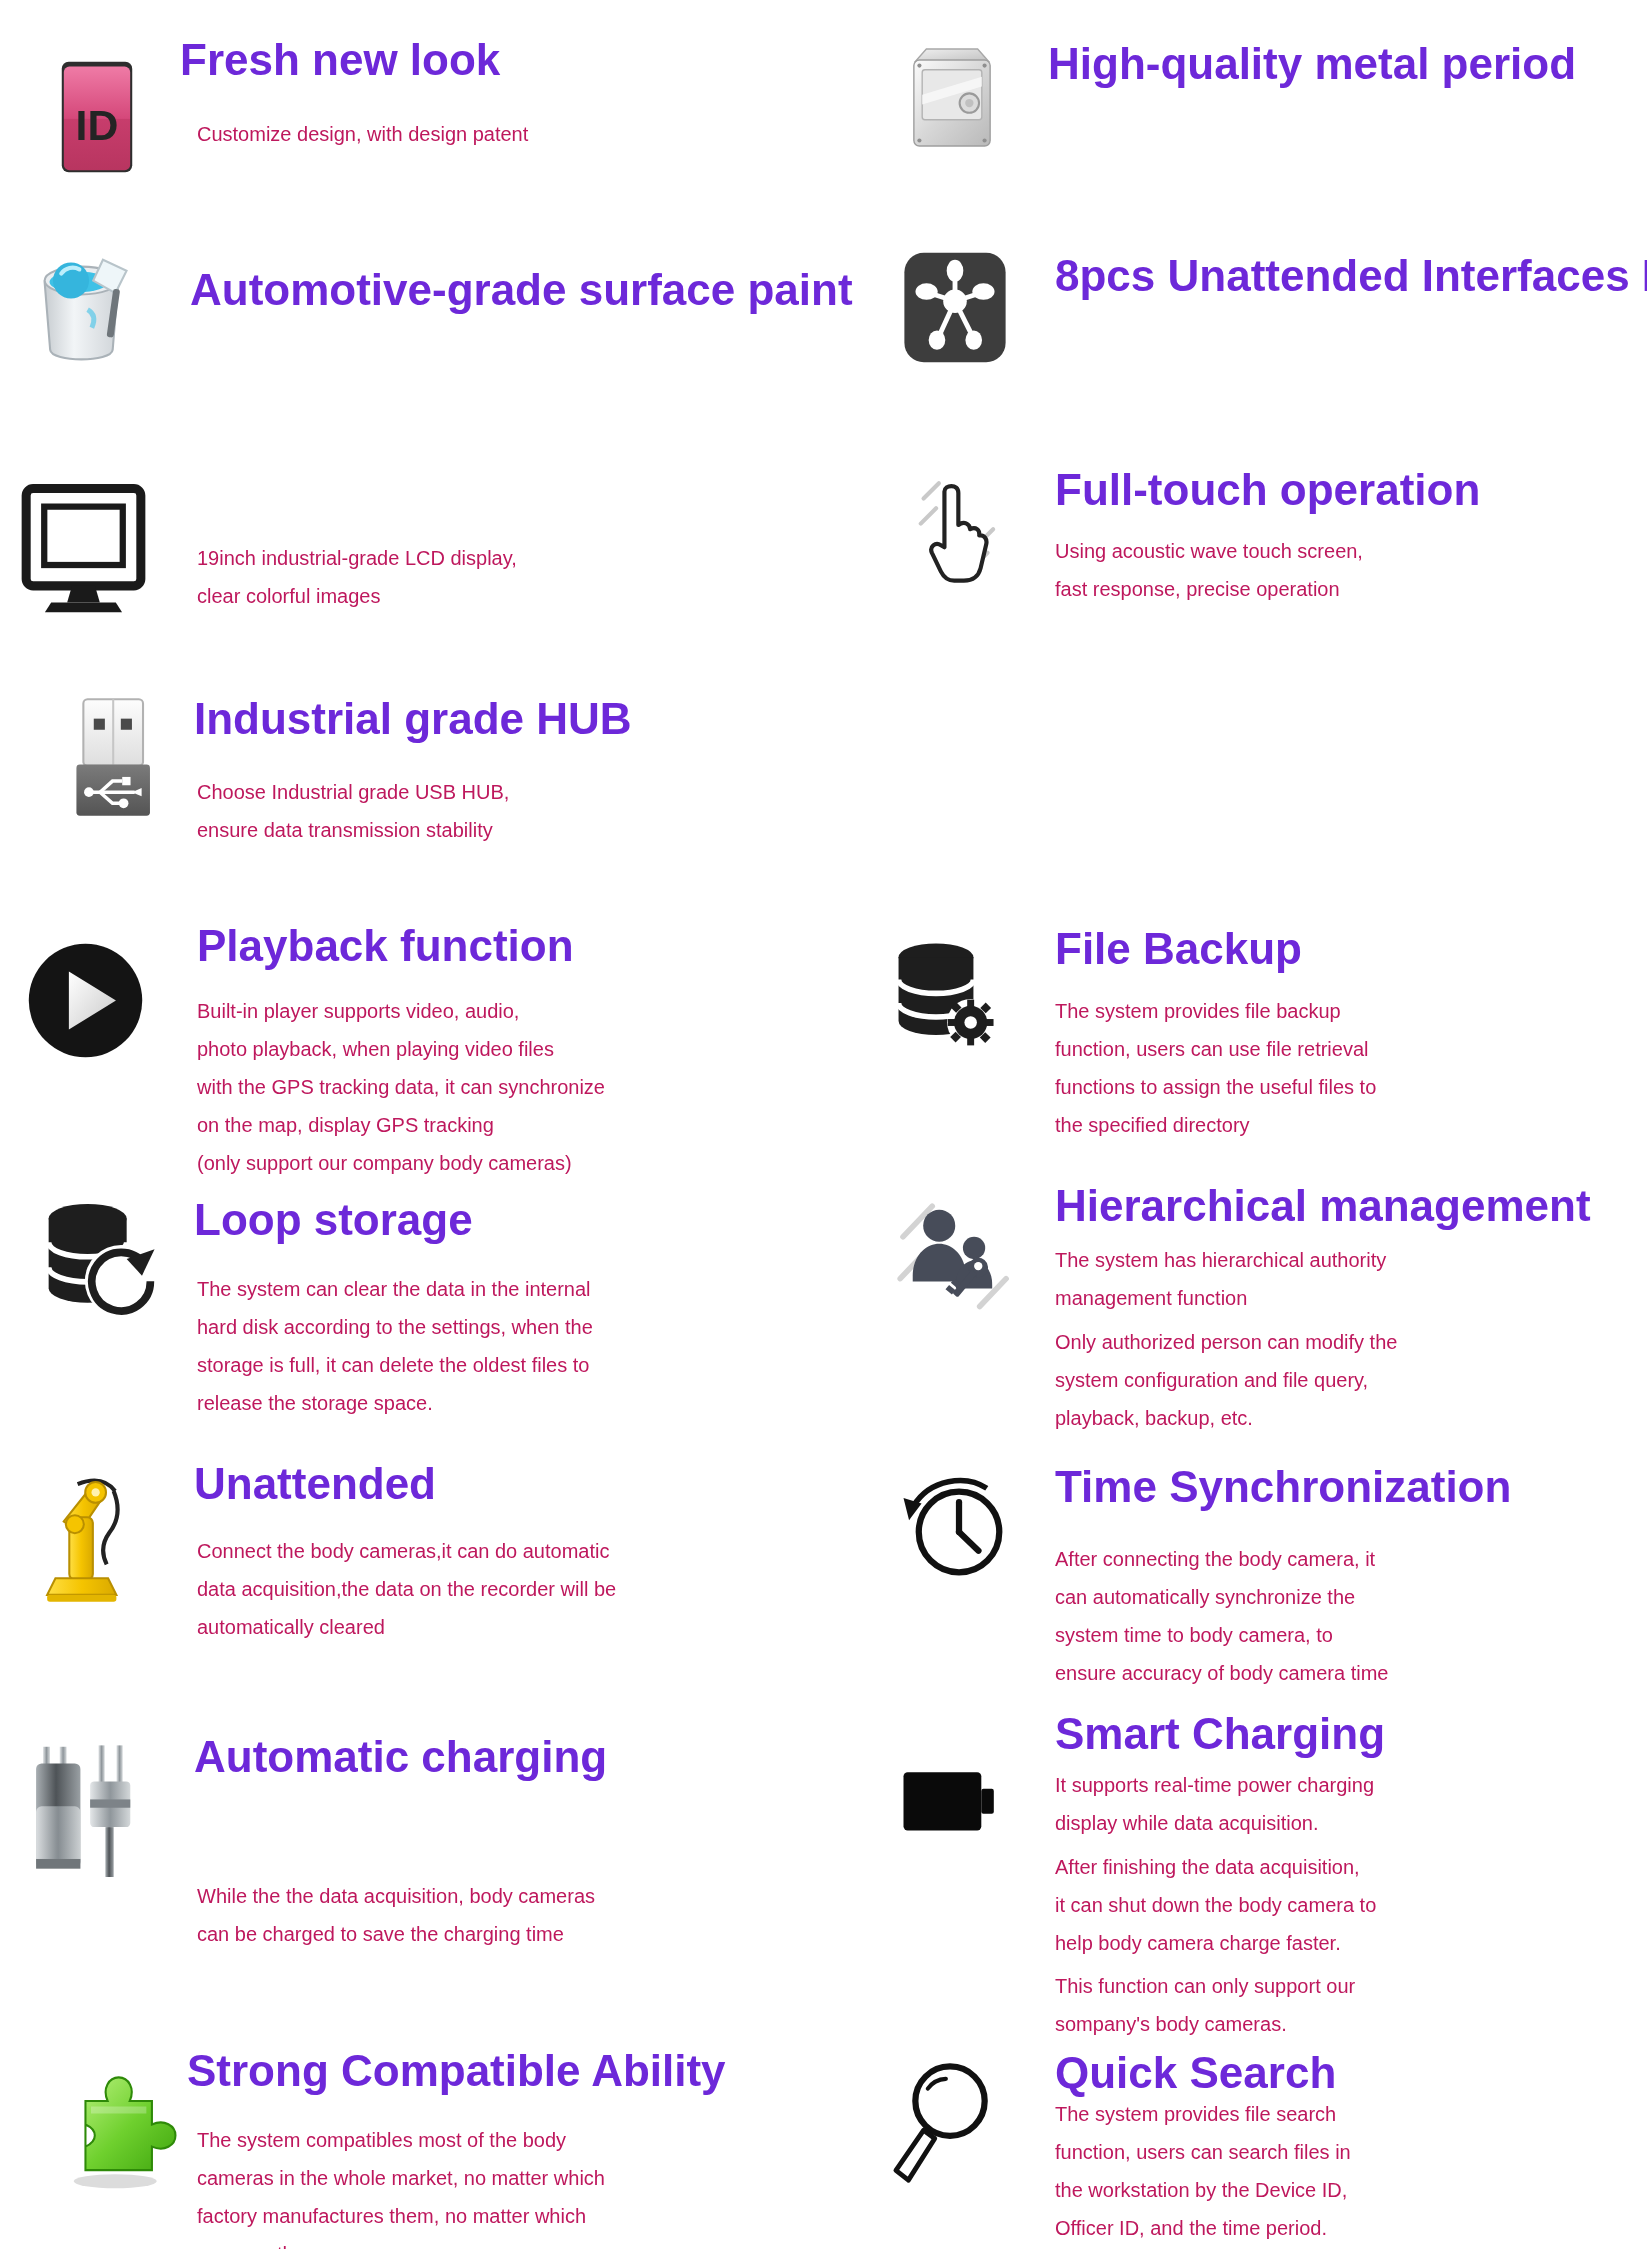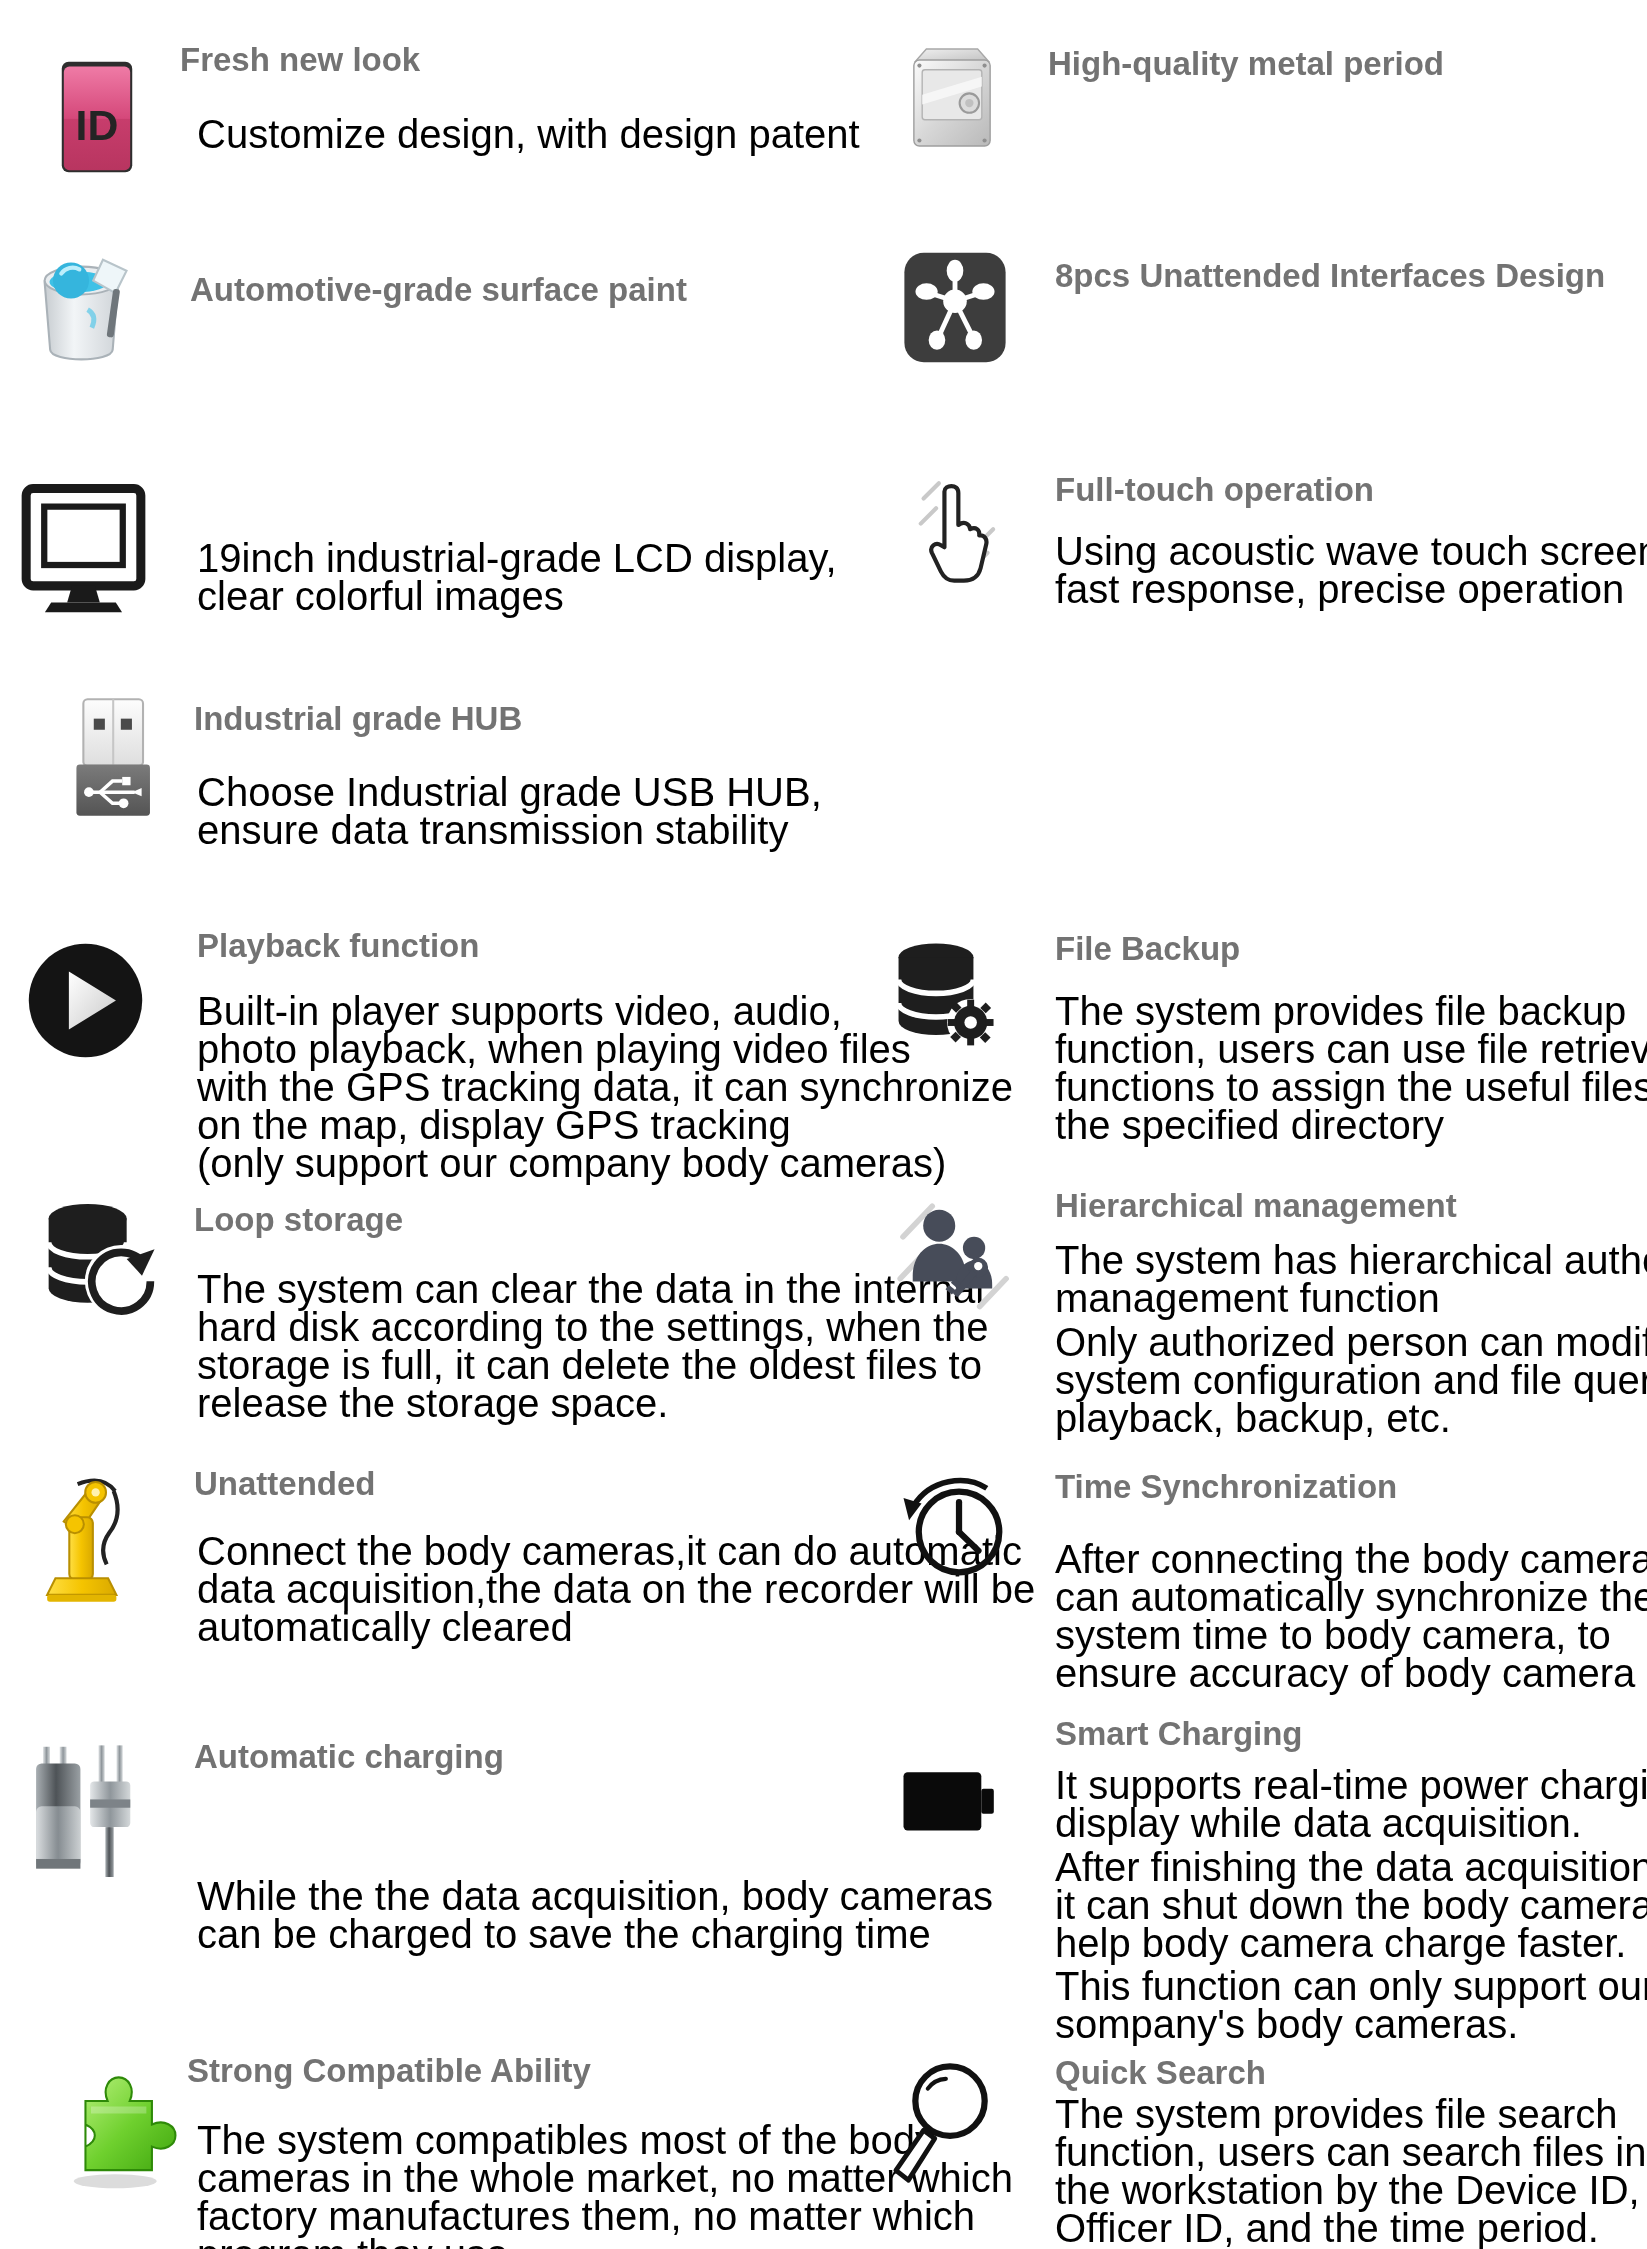--- a/index.html
+++ b/index.html
@@ -1,21 +1,21 @@
 <!DOCTYPE html>
 <html style="font-size:11px"><head>
 <meta charset="utf-8">
 <style>
   html,body{margin:0;padding:0;background:#fff;}
   #page{
     position:relative;width:1648px;height:2250px;background:#ffffff;
     font-family:"Liberation Sans", sans-serif;color:#0b0b0b;overflow:hidden;
   }
-  .t{position:absolute;font-weight:bold;font-size:33px;line-height:39px;margin:0;white-space:nowrap;color:#737373;}
-  .b{position:absolute;font-size:40px;line-height:38px;margin:0;color:#000000;}
+  .t{position:absolute;font-weight:bold;font-size:44px;line-height:39px;margin:0;white-space:nowrap;color:#6d28d9;}
+  .b{position:absolute;font-size:20px;line-height:38px;margin:0;color:#be185d;}
   .b p{margin:0 0 5.6px 0;white-space:pre-line;}
   .ic{position:absolute;}
   .ic svg{display:block;width:100%;height:100%;}
 
   
   .i-f1{left:59px;top:58px;width:76px;height:118px;}
   .i-f2{left:900px;top:46px;width:104px;height:103px;}
   .i-f3{left:21px;top:240px;width:125px;height:129px;}
   .i-f4{left:903px;top:251px;width:104px;height:113px;}
   .i-f5{left:19.4px;top:483px;width:129px;height:139px;}

